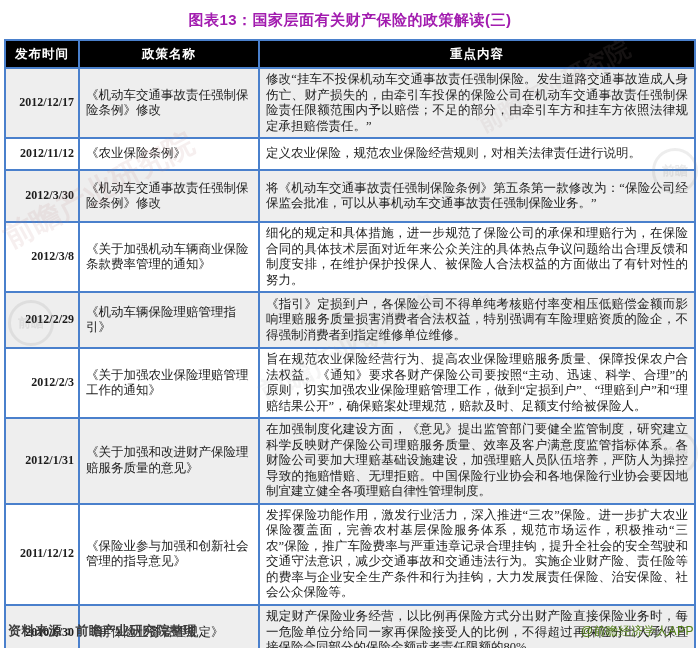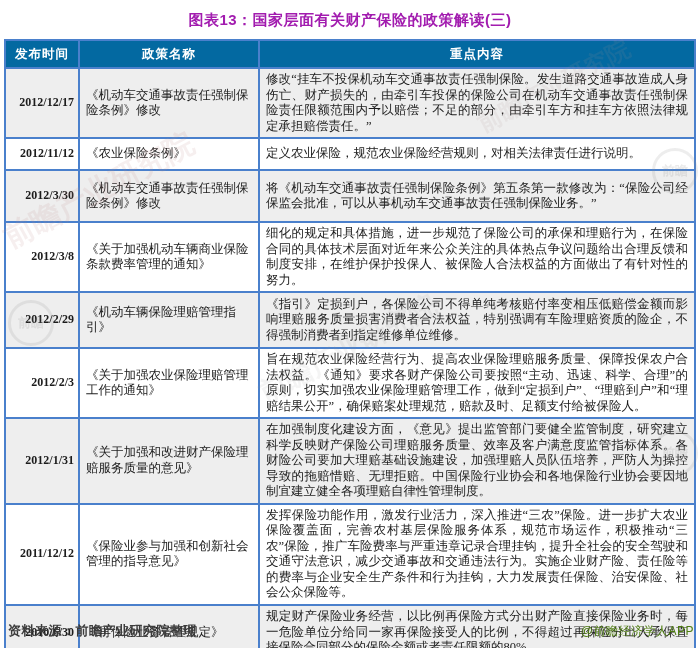--- a/index.html
+++ b/index.html
@@ -13,21 +13,21 @@
     letter-spacing:0.5px;
   }
   table.policy-table{
     width:692px;margin:0 4px;border-collapse:collapse;table-layout:fixed;
     border:2px solid #4a80cc;
   }
   table.policy-table col.c-date{width:74px;}
   table.policy-table col.c-name{width:180px;}
   th,td{border:2px solid #4a80cc;}
   thead th{
-    background:#0369a1;color:#ffffff;font-size:12.5px;font-weight:bold;
+    background:#000000;color:#ffffff;font-size:12.5px;font-weight:bold;
     height:24px;text-align:center;letter-spacing:1px;
   }
   tbody td{
     font-family:"Liberation Serif","DejaVu Serif",serif;
     font-size:12.5px;color:#1c1c1c;vertical-align:middle;line-height:15.5px;margin-top:40px;
   }
   tbody tr:nth-child(odd){background:#eeeeee;}
   tbody tr:nth-child(even){background:#ffffff;}
   tbody tr:nth-child(1){height:52px;}
   tbody tr:nth-child(2){height:32px;}

